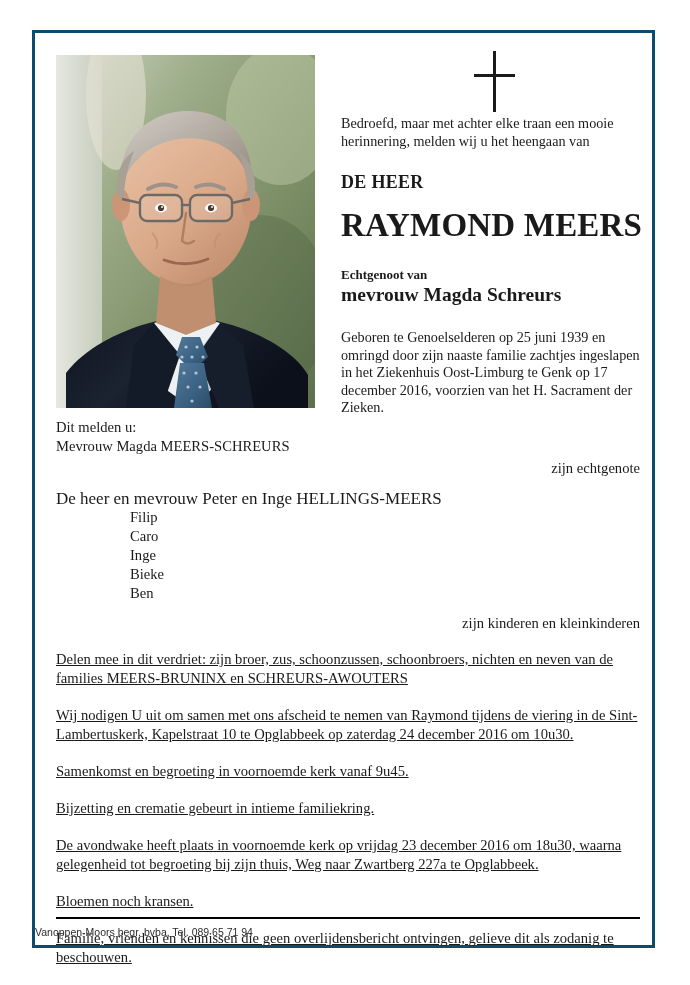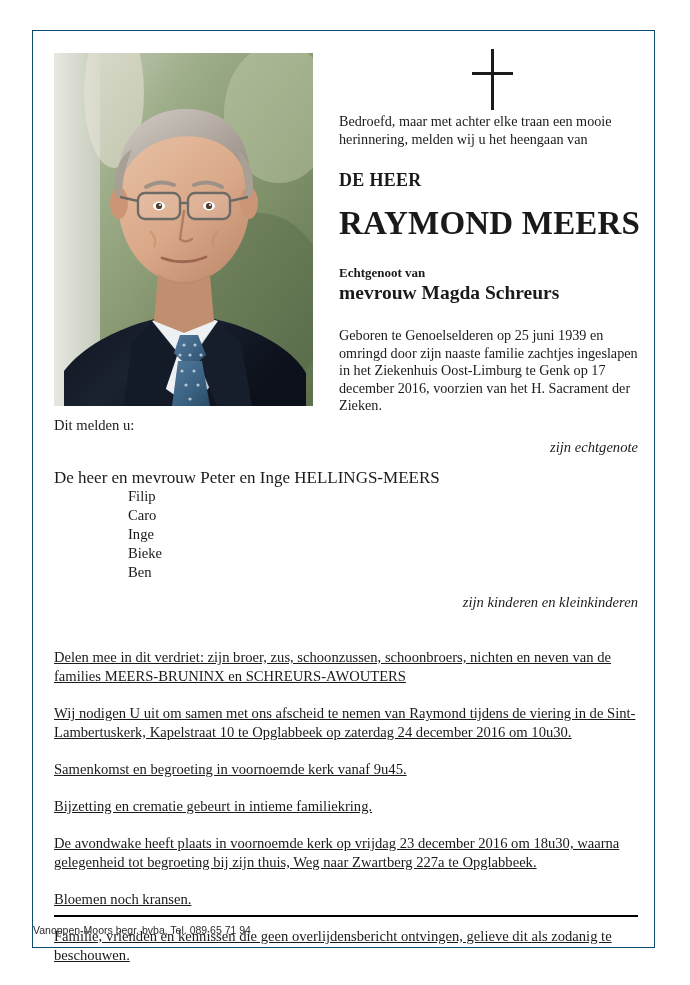--- a/index.html
+++ b/index.html
@@ -16,21 +16,21 @@
     overflow: hidden;
   }
 
   
   #card {
     position: absolute;
     left: 32px;
     top: 30px;
     width: 623px;
     height: 918px;
-    border: 1px solid #0c4a6e;
+    border: 3px solid #0c4a6e;
     background: #ffffff;
     box-sizing: border-box;
   }
 
   
   #top-area {
     position: absolute;
     left: 0;
     top: 0;
     width: 623px;
@@ -133,21 +133,20 @@
   .widow-line {
     font-size: 14.6px;
     line-height: 19px;
     margin: 0;
   }
   .role-right {
     text-align: right;
     font-size: 14.6px;
     line-height: 19px;
     margin: 0;
-    font-style: italic;
   }
   .gap-sm { height: 11px; }
   .gap-role { height: 3px; }
 
   .family-head {
     font-size: 17px;
     line-height: 19px;
     margin: 0;
   }
   .child {
@@ -314,20 +313,21 @@
       <p class="de-heer">DE HEER</p>
       <h1 class="deceased-name">RAYMOND MEERS</h1>
       <p class="spouse-label">Echtgenoot van</p>
       <p class="spouse-name">mevrouw Magda Schreurs</p>
       <p class="bio">Geboren te Genoelselderen op 25 juni 1939 en omringd door zijn naaste familie zachtjes ingeslapen in het Ziekenhuis Oost-Limburg te Genk op 17 december 2016, voorzien van het H. Sacrament der Zieken.</p>
     </div>
   </div>
 
   <div id="body-area">
     <p class="announce-intro">Dit melden u:</p>
+    <p class="widow-line">Mevrouw Magda MEERS-SCHREURS</p>
     <div class="gap-role"></div>
     <p class="role-right">zijn echtgenote</p>
     <div class="gap-sm"></div>
 
     <p class="family-head">De heer en mevrouw Peter en Inge HELLINGS-MEERS</p>
     <p class="child">Filip</p>
     <p class="child">Caro</p>
     <p class="child">Inge</p>
 
     <p class="child">Bieke</p>

